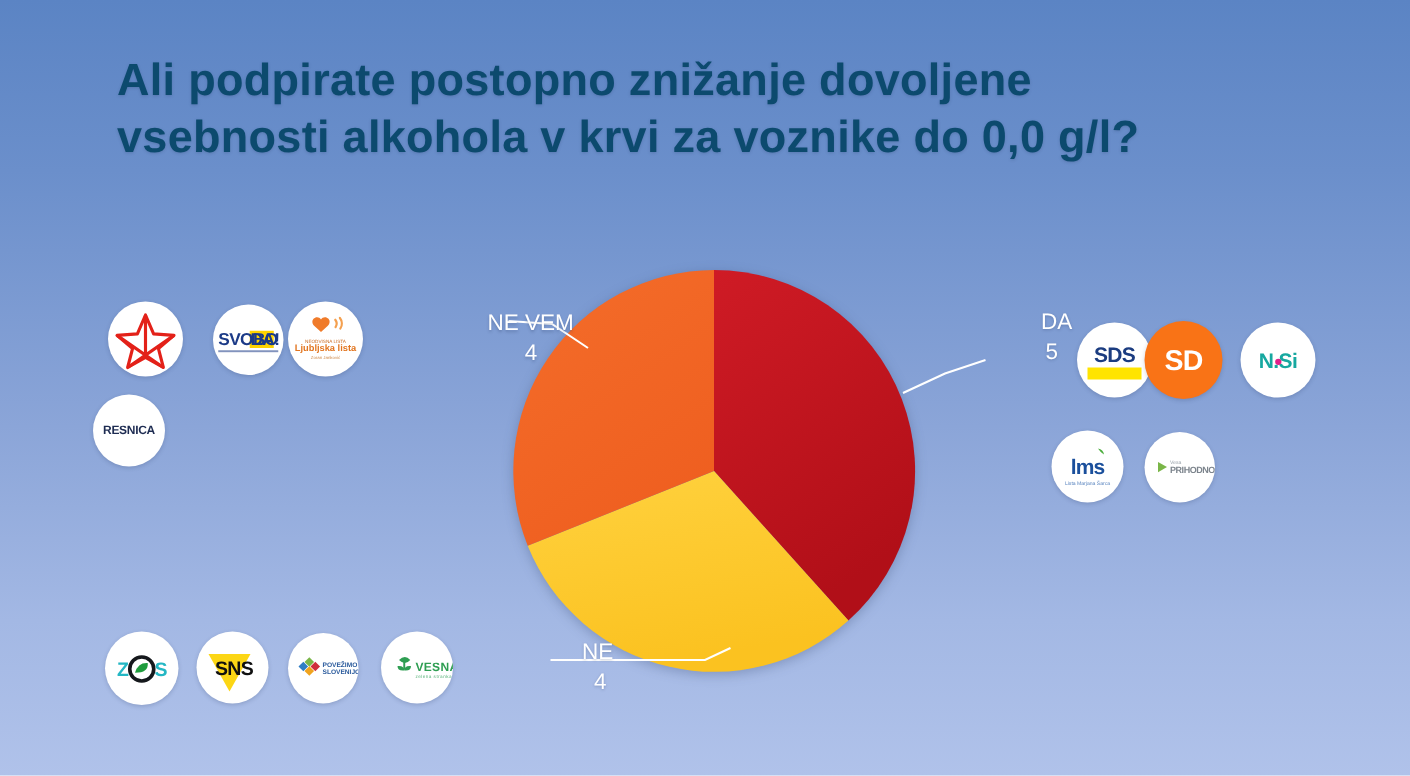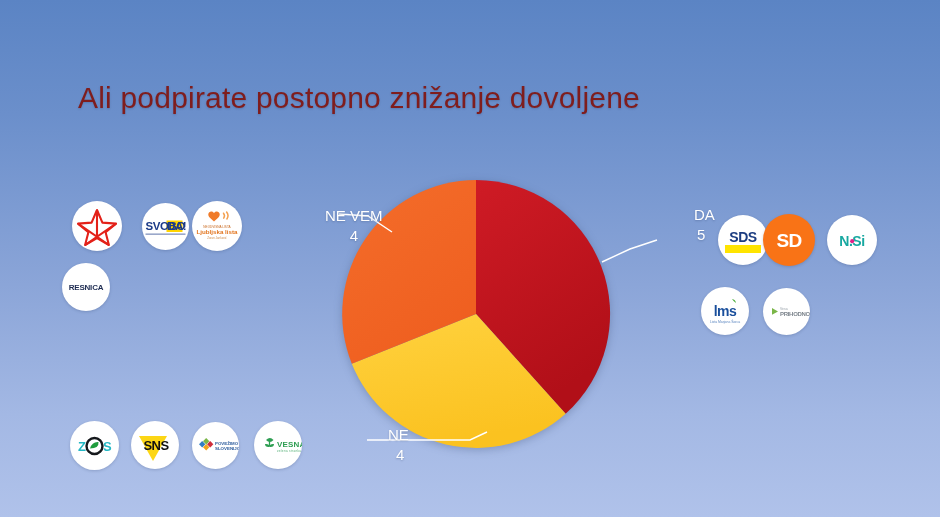--- a/index.html
+++ b/index.html
@@ -17,28 +17,27 @@
   }
 
   
   #title-block {
     position: absolute;
     left: 78px;
     top: 35px;
     width: 760px;
   }
   .title-line {
-    color: #7f1d1d;
+    color: #0c4a6e;
     font-size: 30px;
-    font-weight: 400;
+    font-weight: 700;
     line-height: 38px;
     letter-spacing: 0.2px;
     text-shadow: 0 1px 2px rgba(40,60,100,.25);
     white-space: nowrap;
-    margin-top: 44px;
   }
 
   
   #chart-area {
     position: absolute;
     left: 340px;
     top: 178px;
     width: 272px;
     height: 272px;
   }
@@ -107,20 +106,21 @@
   #logo-povezimo { left: 192px; top: 422px; width: 47px; height: 47px; }
   #logo-vesna    { left: 254px; top: 421px; width: 48px; height: 48px; }
 
   .sd-solid { background: #f97316; }
 </style>
 </head>
 <body>
 
 <div id="title-block">
   <div class="title-line">Ali podpirate postopno znižanje dovoljene</div>
+  <div class="title-line">vsebnosti alkohola v krvi za voznike do 0,0 g/l?</div>
 </div>
 
 <div id="chart-area">
   <div id="pie">
     <svg viewBox="0 0 272 272" xmlns="http://www.w3.org/2000/svg">
       <defs>
         <linearGradient id="gDA" x1="0" y1="0" x2="0.4" y2="1">
           <stop offset="0%" stop-color="#cf1b25"></stop>
           <stop offset="100%" stop-color="#b10f18"></stop>
         </linearGradient>

